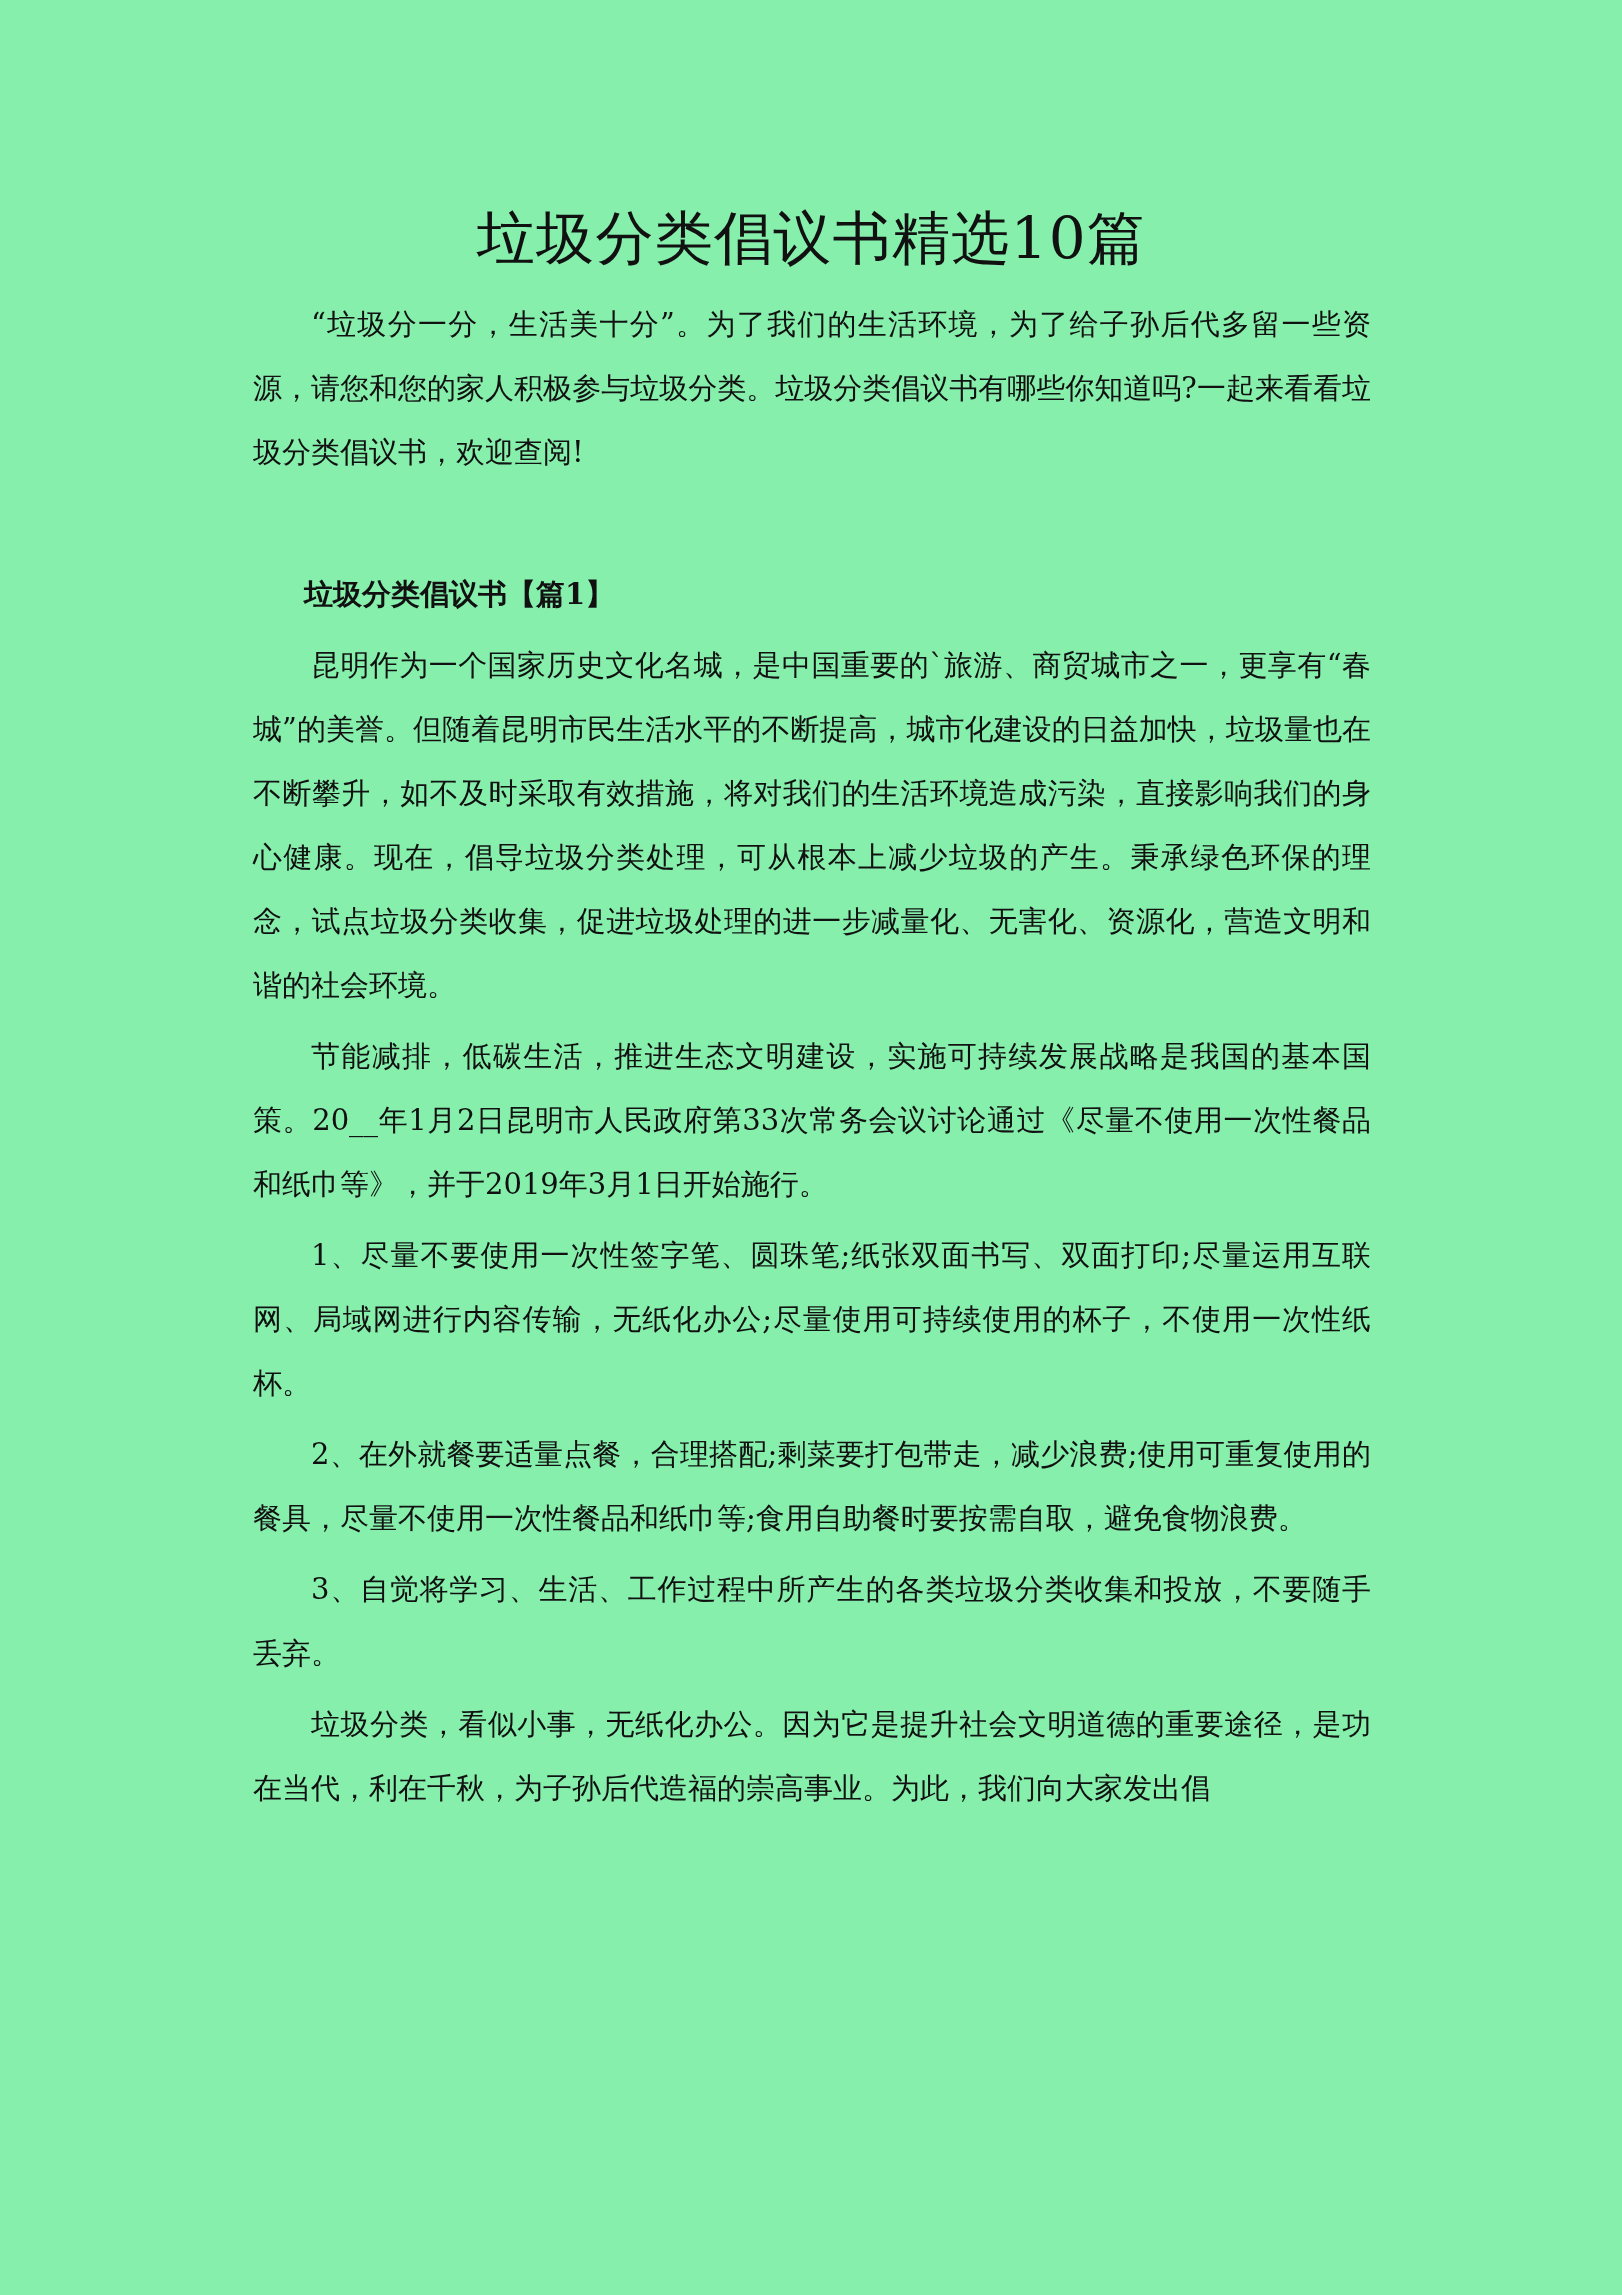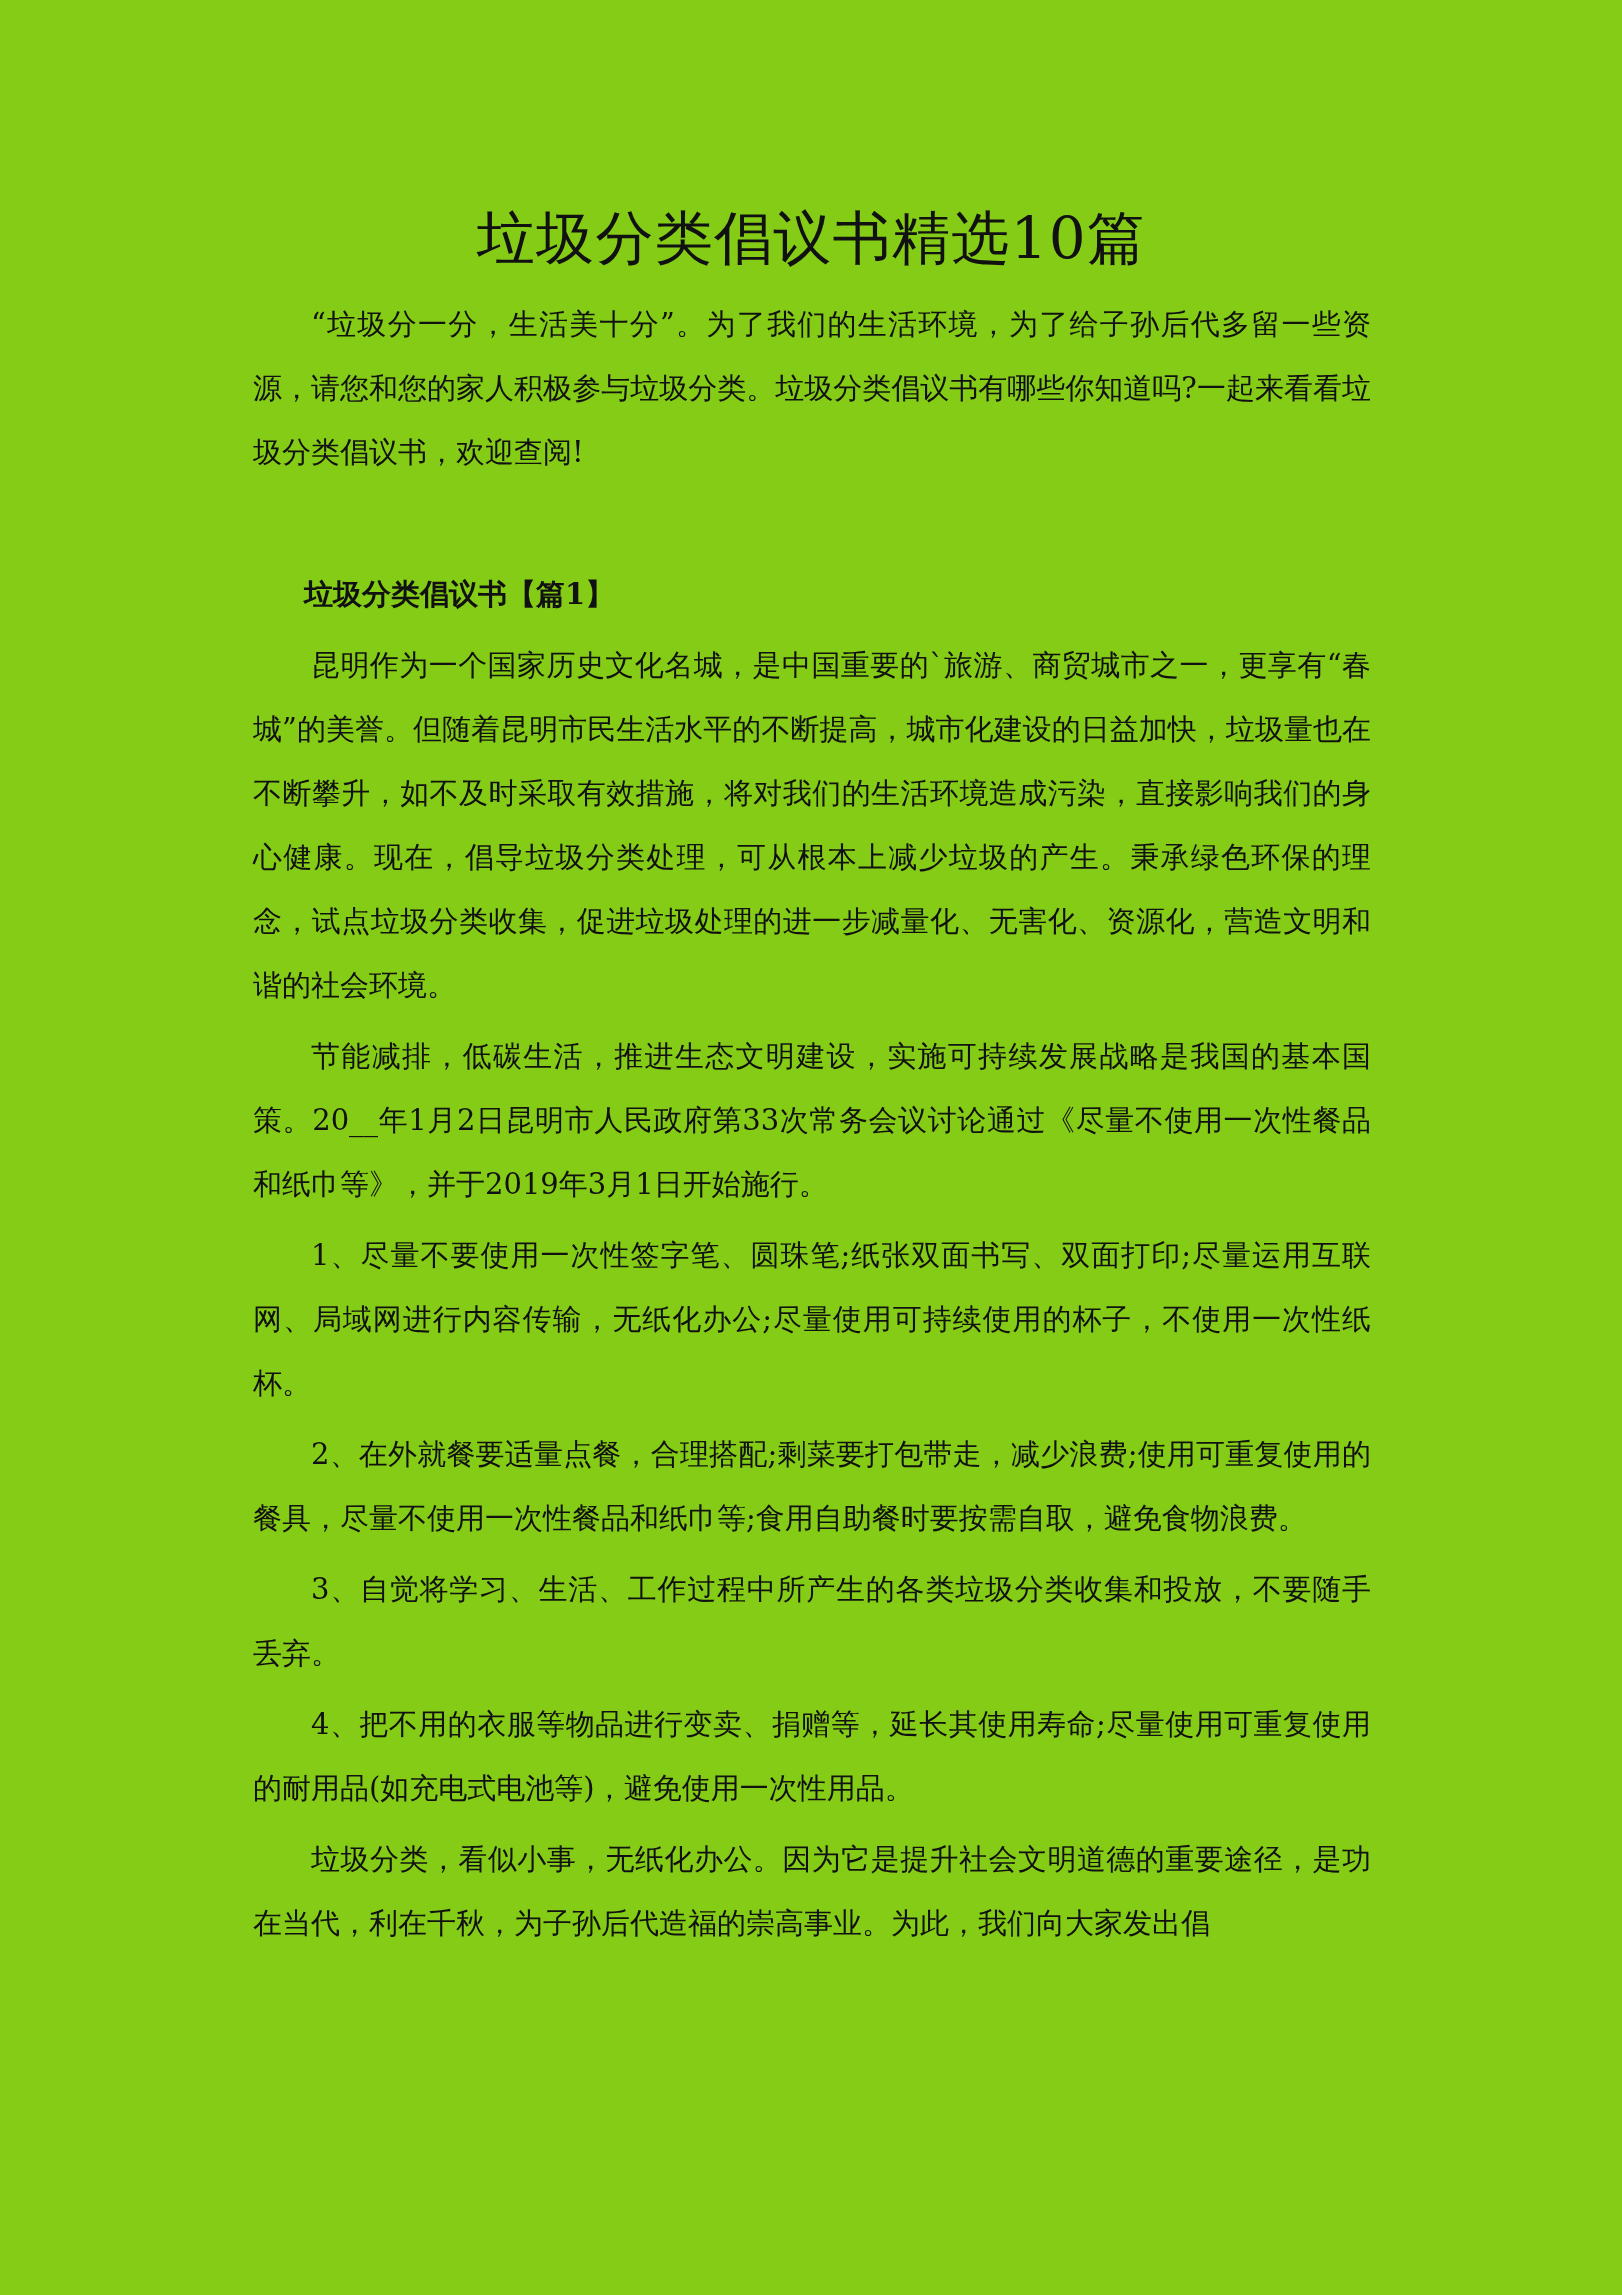--- a/index.html
+++ b/index.html
@@ -1,21 +1,21 @@
 <!DOCTYPE html>
 <html style="font-size:10.5px"><head>
   <meta charset="utf-8">
   <style>
     html, body { margin: 0; padding: 0; background: #ffffff; }
     body {
       width: 1623px; height: 2295px; position: relative; overflow: hidden;
       font-family: "DejaVu Serif", "Liberation Serif", serif;
       color: #111111;
     }
-    .page { position: absolute; left: 0; top: 0; width: 1623px; height: 2295px; background: #84cc16; }
+    .page { position: absolute; left: 0; top: 0; width: 1623px; height: 2295px; background: #86efac; }
     .title {
       position: absolute; left: 0; width: 1623px; top: 196px;
       text-align: center; font-size: 58px; line-height: 85px; font-weight: normal;
       letter-spacing: 1.3px; margin: 0;
     }
     .body-text {
       position: absolute; left: 246px; width: 1132px; top: 285px;
       font-size: 29px; line-height: 64px;
     }
     .para { margin: 7px; text-indent: 2em; text-align: justify; text-align-last: left; }
@@ -30,17 +30,16 @@
 
   <div class="body-text">
     <p class="para">“垃圾分一分，生活美十分”。为了我们的生活环境，为了给子孙后代多留一些资源，请您和您的家人积极参与垃圾分类。垃圾分类倡议书有哪些你知道吗?一起来看看垃圾分类倡议书，欢迎查阅!</p>
     <div class="para spacer"></div>
     <p class="heading">垃圾分类倡议书【篇1】</p>
     <p class="para">昆明作为一个国家历史文化名城，是中国重要的`旅游、商贸城市之一，更享有“春城”的美誉。但随着昆明市民生活水平的不断提高，城市化建设的日益加快，垃圾量也在不断攀升，如不及时采取有效措施，将对我们的生活环境造成污染，直接影响我们的身心健康。现在，倡导垃圾分类处理，可从根本上减少垃圾的产生。秉承绿色环保的理念，试点垃圾分类收集，促进垃圾处理的进一步减量化、无害化、资源化，营造文明和谐的社会环境。</p>
     <p class="para">节能减排，低碳生活，推进生态文明建设，实施可持续发展战略是我国的基本国策。20__年1月2日昆明市人民政府第33次常务会议讨论通过《尽量不使用一次性餐品和纸巾等》，并于2019年3月1日开始施行。</p>
     <p class="para">1、尽量不要使用一次性签字笔、圆珠笔;纸张双面书写、双面打印;尽量运用互联网、局域网进行内容传输，无纸化办公;尽量使用可持续使用的杯子，不使用一次性纸杯。</p>
     <p class="para">2、在外就餐要适量点餐，合理搭配;剩菜要打包带走，减少浪费;使用可重复使用的餐具，尽量不使用一次性餐品和纸巾等;食用自助餐时要按需自取，避免食物浪费。</p>
     <p class="para">3、自觉将学习、生活、工作过程中所产生的各类垃圾分类收集和投放，不要随手丢弃。</p>
-    <p class="para">4、把不用的衣服等物品进行变卖、捐赠等，延长其使用寿命;尽量使用可重复使用的耐用品(如充电式电池等)，避免使用一次性用品。</p>
     <p class="para">垃圾分类，看似小事，无纸化办公。因为它是提升社会文明道德的重要途径，是功在当代，利在千秋，为子孙后代造福的崇高事业。为此，我们向大家发出倡</p>
   </div>
 </div>
 
 
 </body></html>

